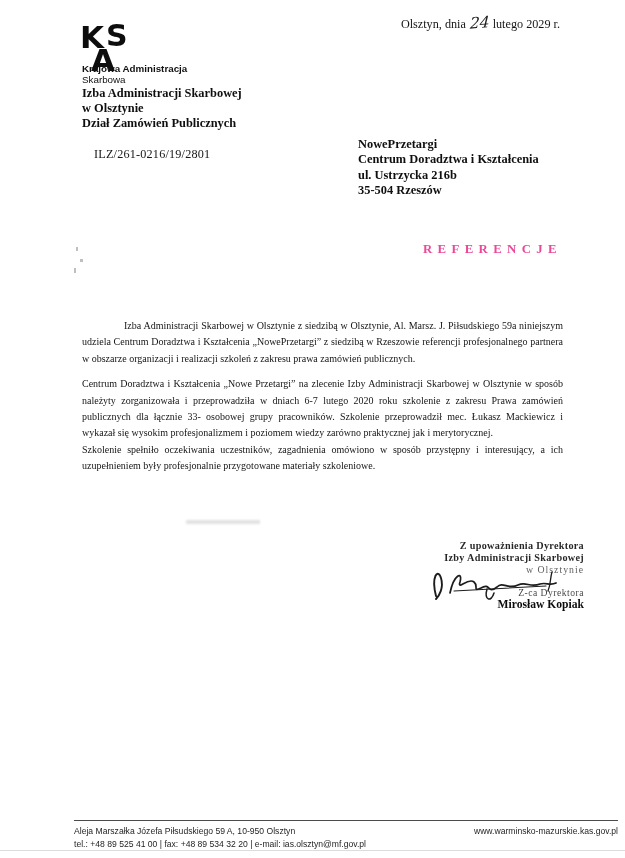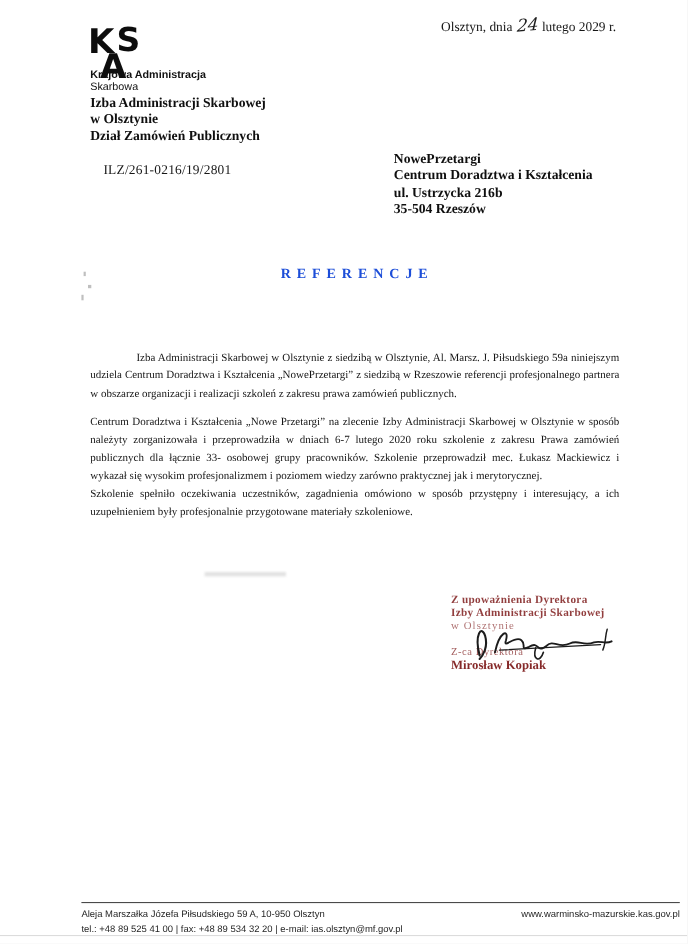--- a/index.html
+++ b/index.html
@@ -52,36 +52,36 @@
   
   .ref-number { position: absolute; left: 94px; top: 147px; font-size: 12.2px; letter-spacing: 0.2px; }
   .addressee-block {
     position: absolute; left: 358px; top: 137px;
     font-weight: bold; font-size: 12.4px; line-height: 15.3px; color: #0f0f0f;
   }
 
   
   .doc-title {
     position: absolute; left: 82px; top: 242px; width: 480px; margin: 0;
-    text-align: center; font-size: 12.8px; font-weight: bold;
-    letter-spacing: 0.42em; text-indent: 0.42em; color: #1d4ed8;
+    text-align: right; font-size: 12.8px; font-weight: bold;
+    letter-spacing: 0.42em; text-indent: 0.42em; color: #ec4899;
   }
 
   
   .body-text {
     position: absolute; left: 82px; top: 318px; width: 481px;
     font-size: 10px; line-height: 16.4px; text-align: justify; color: #151515;
   }
   .body-text p { margin: 0; }
   .body-text .p1 { text-indent: 42px; margin-bottom: 9px; }
 
   
   .signature-block {
     position: absolute; left: 410px; top: 540px; width: 174px;
-    text-align: left; color: #7f1d1d;
+    text-align: right; color: #000000;
   }
   .sig-auth1, .sig-auth2 { font-weight: bold; font-size: 10.2px; line-height: 12px; opacity: 0.85; letter-spacing: 0.3px; }
   .sig-auth3 { font-size: 9.8px; line-height: 12px; opacity: 0.65; letter-spacing: 1px; }
   .sig-position { font-size: 9.6px; line-height: 11px; margin-top: 11px; opacity: 0.75; letter-spacing: 0.5px; }
   .sig-name { font-weight: bold; font-size: 11.6px; line-height: 13px; opacity: 0.95; }
   .sig-scrawl { position: absolute; left: 14px; top: 22px; width: 146px; height: 48px; pointer-events: none; }
   .sig-scrawl path { fill: none; stroke: #1c1c1c; stroke-linecap: round; stroke-linejoin: round; }
 
   
   .page-footer {

